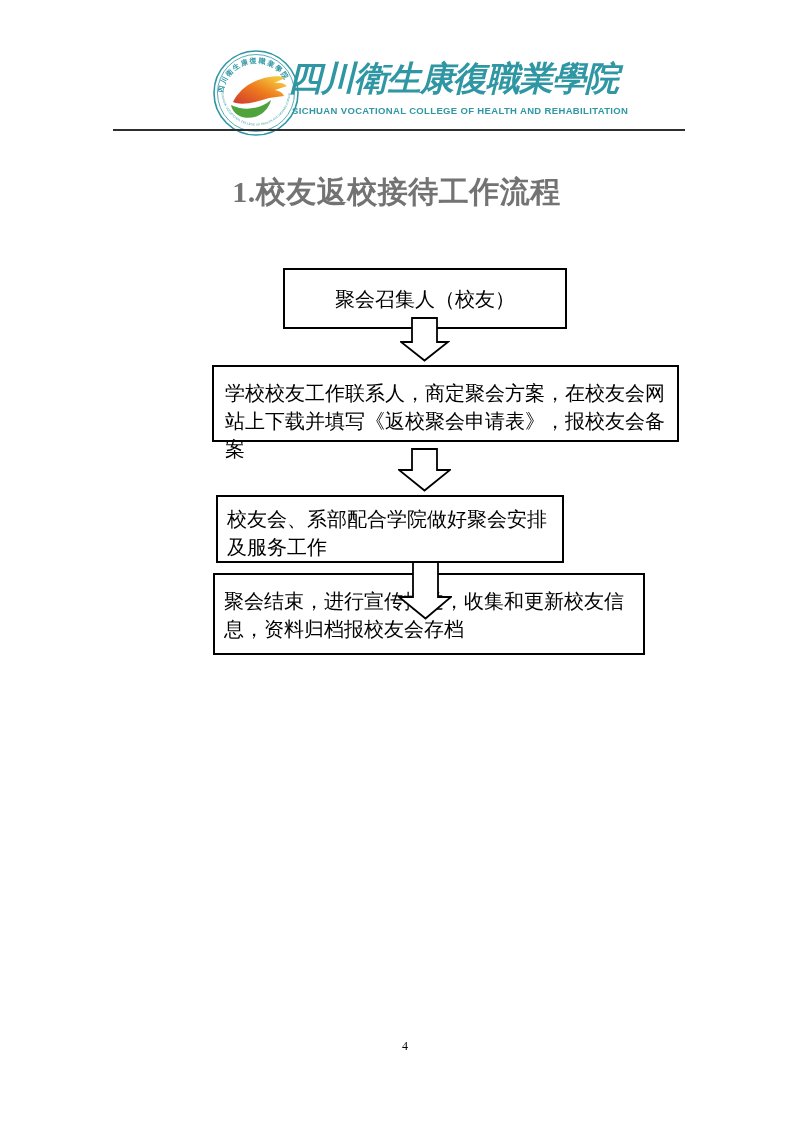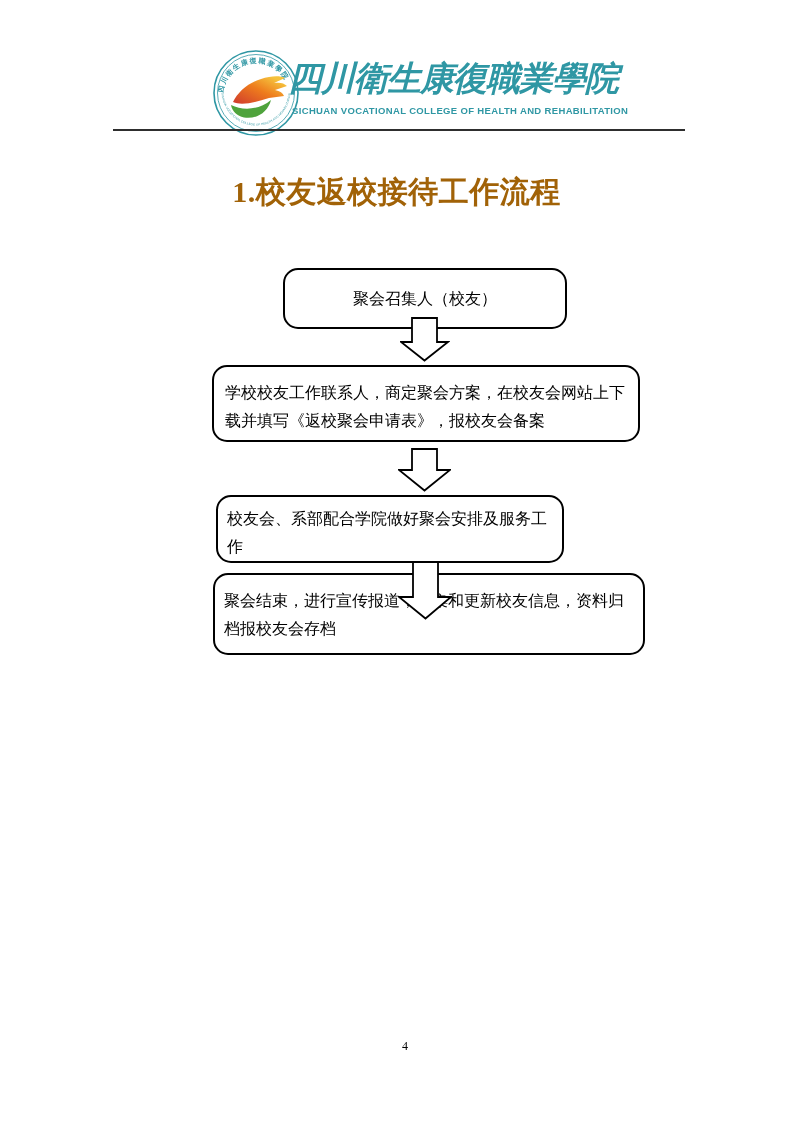--- a/index.html
+++ b/index.html
@@ -22,31 +22,31 @@
     font-size:9.5px; letter-spacing:0.35px; color:#2f97a4; white-space:nowrap;
   }
   .header-rule {
     position:absolute; left:113px; top:129px; width:572px; height:2px;
     background:#2e2e2e; z-index:4;
   }
 
   
   .doc-title {
     position:absolute; left:0; right:0; top:172px; text-align:center;
-    font-size:30px; font-weight:bold; letter-spacing:0.5px; color:#a16207;
+    font-size:30px; font-weight:bold; letter-spacing:0.5px; color:#737373;
   }
 
   
   .flowbox {
-    position:absolute; background:#fff; border:2px solid #000; border-radius:15px;
-    font-size:16px; line-height:28px; color:#000; z-index:1;
+    position:absolute; background:#fff; border:2px solid #000; border-radius:0;
+    font-size:20px; line-height:28px; color:#000; z-index:1;
   }
   .flowbox-1 { left:283px; top:268px; width:284px; height:61px;
                display:flex; align-items:center; justify-content:center; }
-  .flowbox-2 { left:212px; top:365px; width:428px; height:77px; padding:12px 11px 0 11px; }
+  .flowbox-2 { left:212px; top:365px; width:467px; height:77px; padding:12px 11px 0 11px; }
   .flowbox-3 { left:216px; top:495px; width:348px; height:68px; padding:8px 9px 0 9px; }
   .flowbox-4 { left:213px; top:573px; width:432px; height:82px; padding:12px 9px 0 9px; }
 
   .flow-arrow { position:absolute; z-index:5; }
   .arrow-1 { left:400px; top:317px; }
   .arrow-2 { left:398px; top:448px; }
   .arrow-3 { left:398px; top:561px; }
   .flow-arrow polygon { fill:#ffffff; stroke:#000000; stroke-width:1.8; stroke-linejoin:miter; }
 
   

